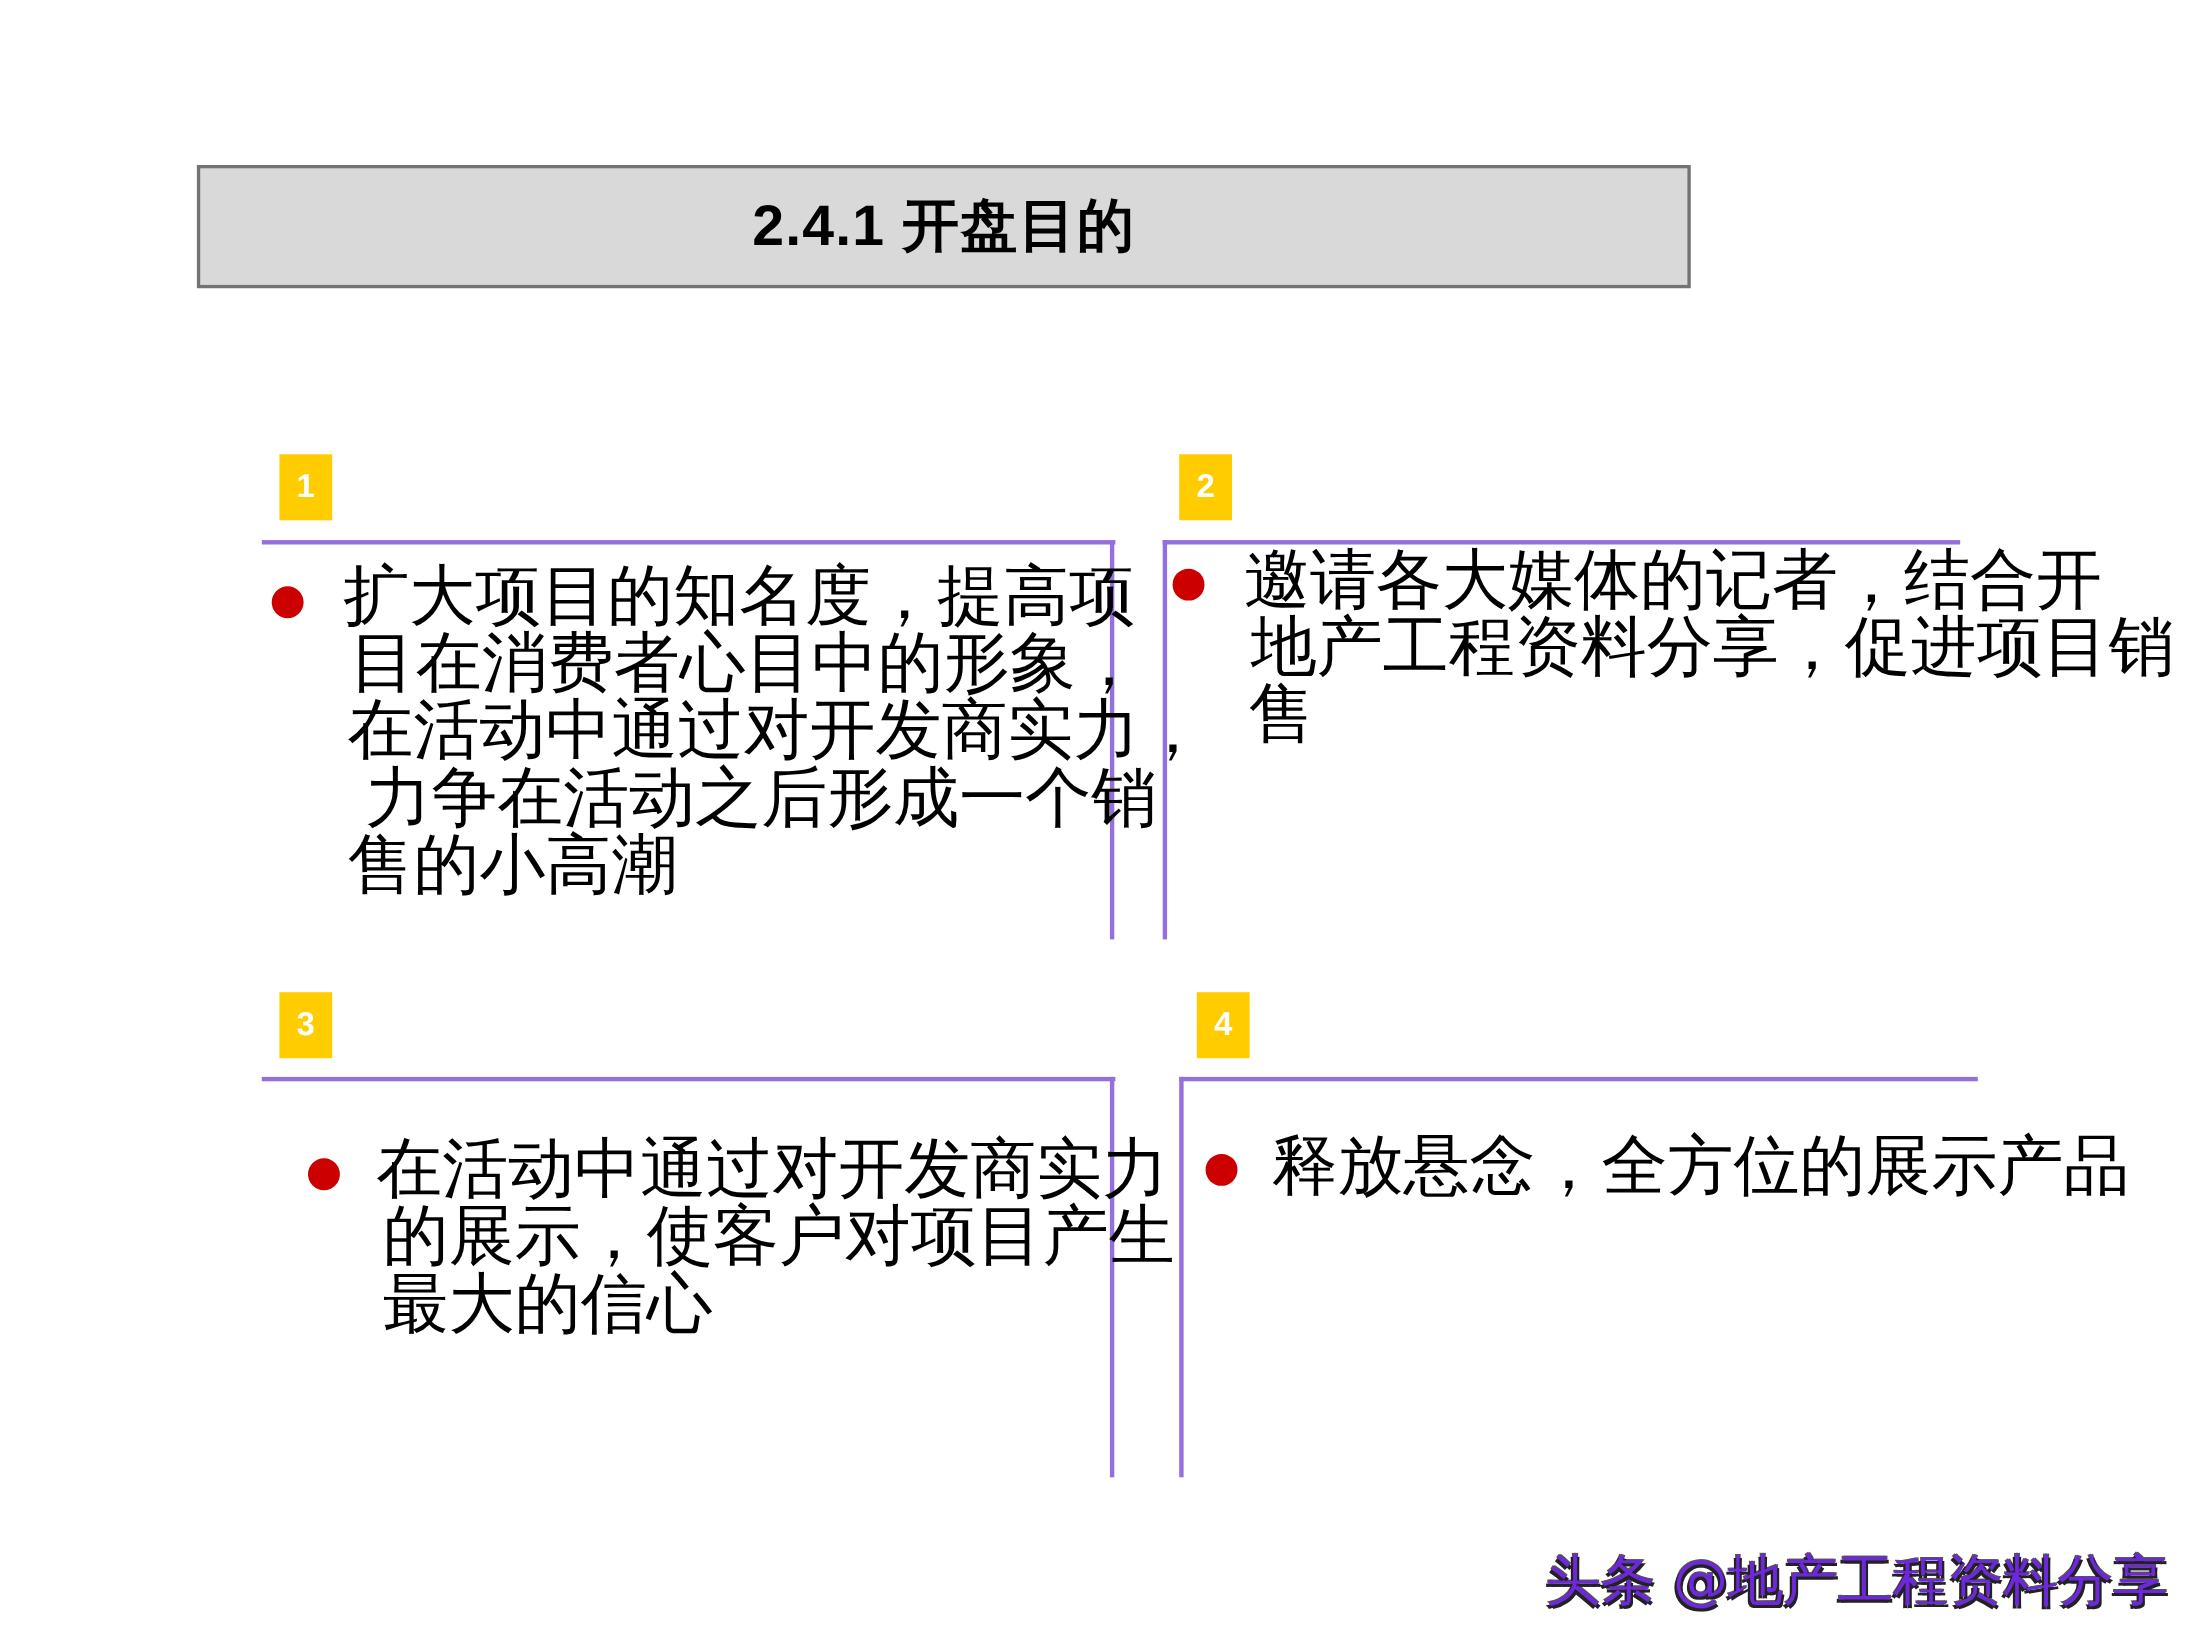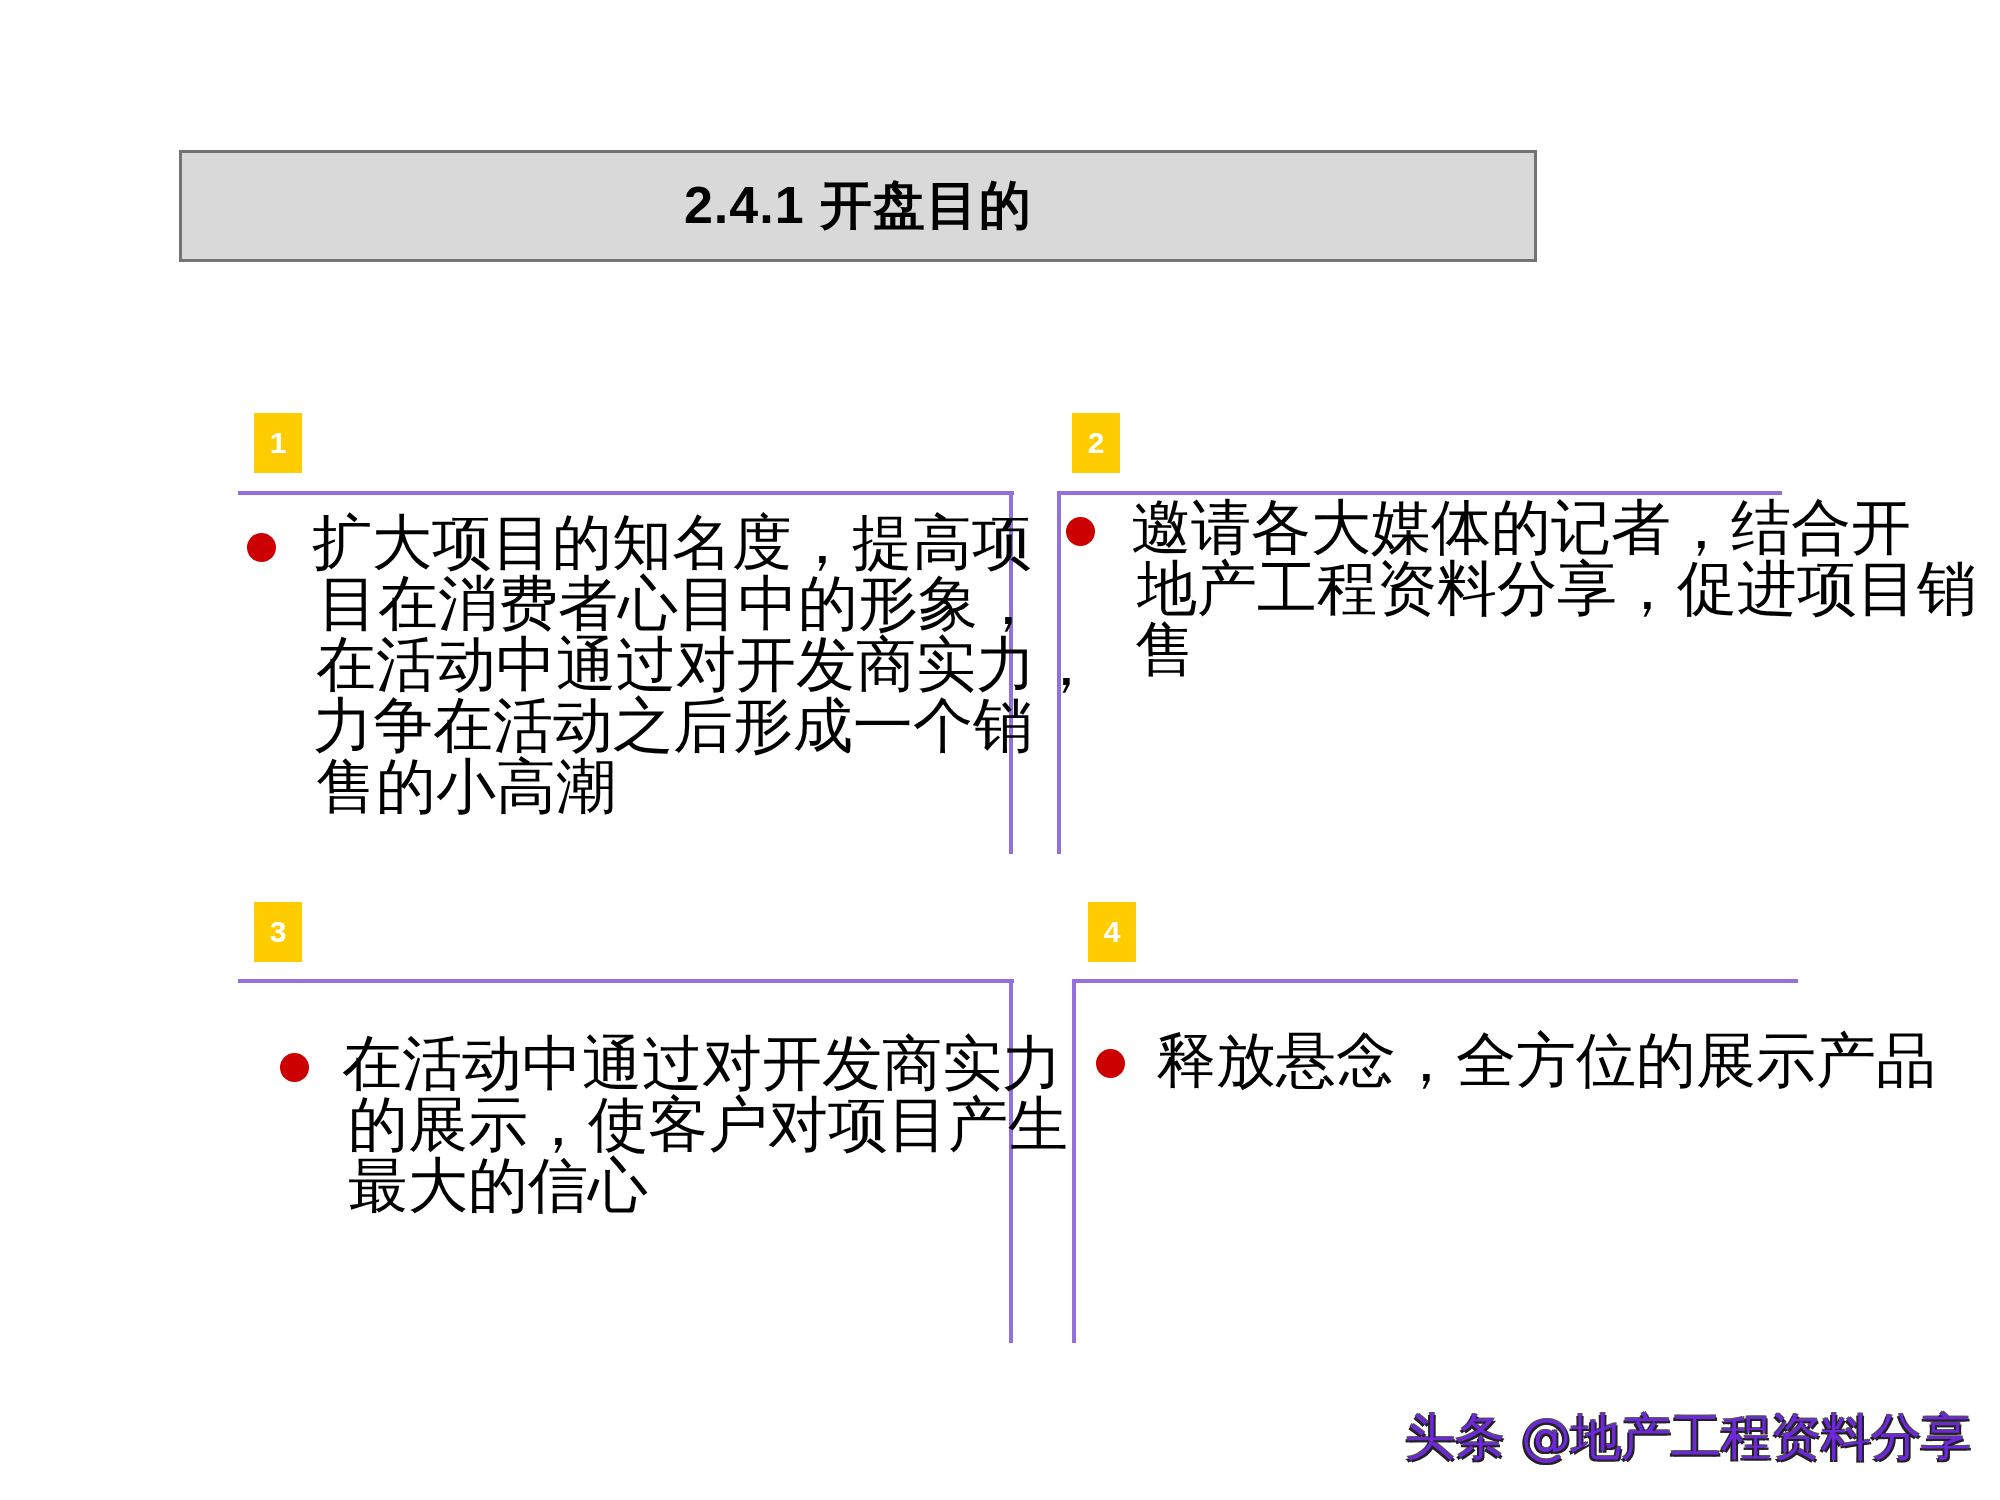--- a/index.html
+++ b/index.html
@@ -49,21 +49,21 @@
 </div>
 
 <div class="badge" style="left:254px; top:413px;">1</div>
 <div class="hline" style="left:238px; top:491px; width:776px;"></div>
 <div class="vline" style="left:1009px; top:491px; height:363px;"></div>
 <div class="bullet" style="left:247px; top:533px;"></div>
 <div class="text" style="left:312px; top:512px;">
   <span class="line" style="margin-left:0px;">扩大项目的知名度，提高项</span>
   <span class="line" style="margin-left:6px;">目在消费者心目中的形象，</span>
   <span class="line" style="margin-left:4px;">在活动中通过对开发商实力，</span>
-  <span class="line" style="margin-left:1px;">力争在活动之后形成一个销</span>
+  <span class="line" style="margin-left:20px;">力争在活动之后形成一个销</span>
   <span class="line" style="margin-left:4px;">售的小高潮</span>
 </div>
 
 <div class="badge" style="left:1072px; top:413px;">2</div>
 <div class="hline" style="left:1057px; top:491px; width:725px;"></div>
 <div class="vline" style="left:1057px; top:491px; height:363px;"></div>
 <div class="bullet" style="left:1066px; top:517px;"></div>
 <div class="text" style="left:1131px; top:497px;">
   <span class="line">邀请各大媒体的记者，结合开</span>
   <span class="line" style="margin-left:6px;">地产工程资料分享，促进项目销</span>

